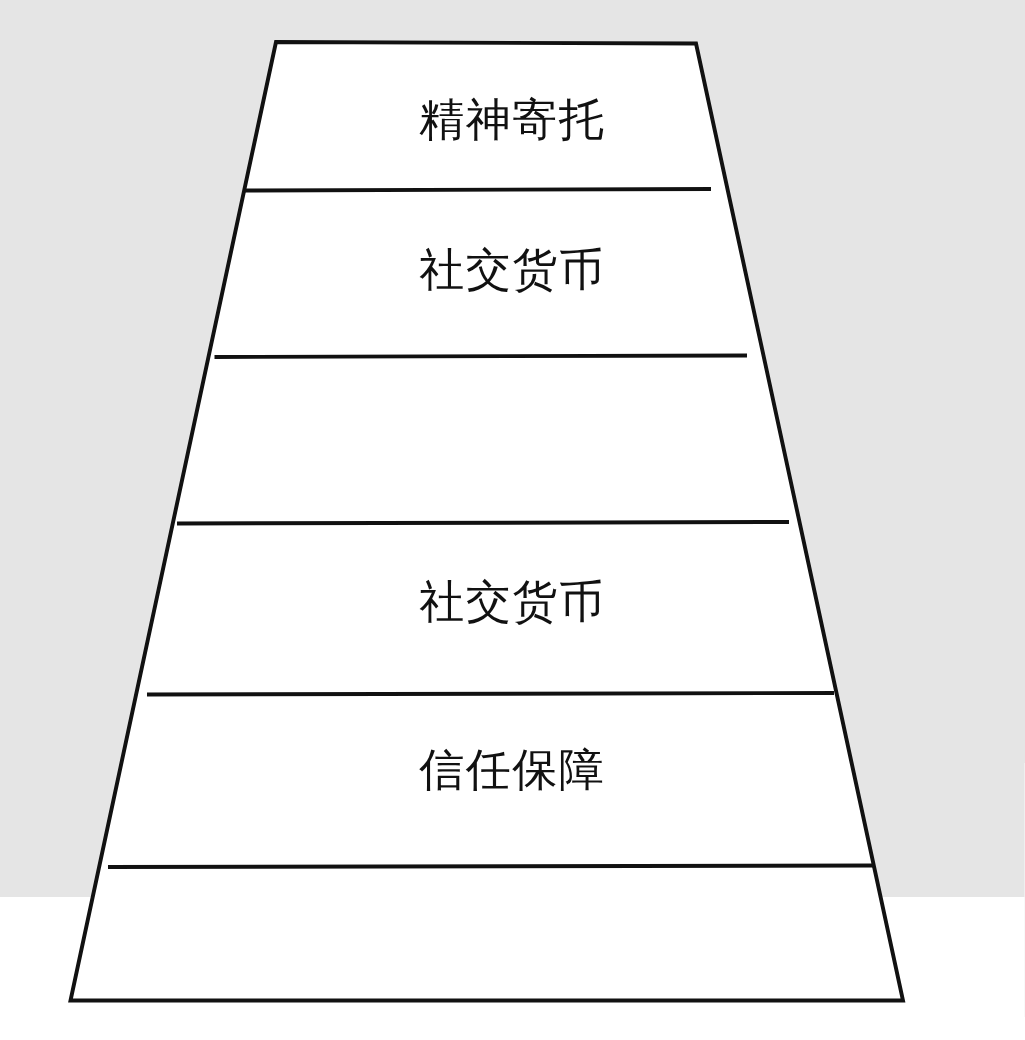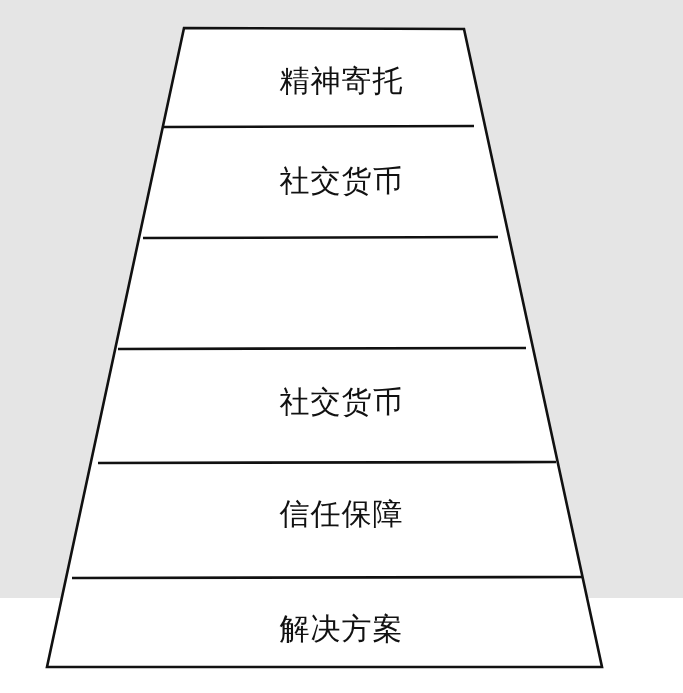--- a/index.html
+++ b/index.html
@@ -53,15 +53,14 @@
     <line x1="143" y1="238" x2="498" y2="237" stroke="#111111" stroke-width="2.6"></line>
     <line x1="118" y1="349" x2="526" y2="348" stroke="#111111" stroke-width="2.6"></line>
     <line x1="98" y1="463" x2="556" y2="462" stroke="#111111" stroke-width="2.6"></line>
     <line x1="72" y1="578" x2="583" y2="577" stroke="#111111" stroke-width="2.6"></line>
   </svg>
 
   <div class="tier-label" style="top:66px;">精神寄托</div>
   <div class="tier-label" style="top:166px;">社交货币</div>
   <div class="tier-label" style="top:387px;">社交货币</div>
   <div class="tier-label" style="top:499px;">信任保障</div>
-  <div class="tier-label" style="top:614px;">解决方案</div>
 
 </div>
 
 </body></html>

